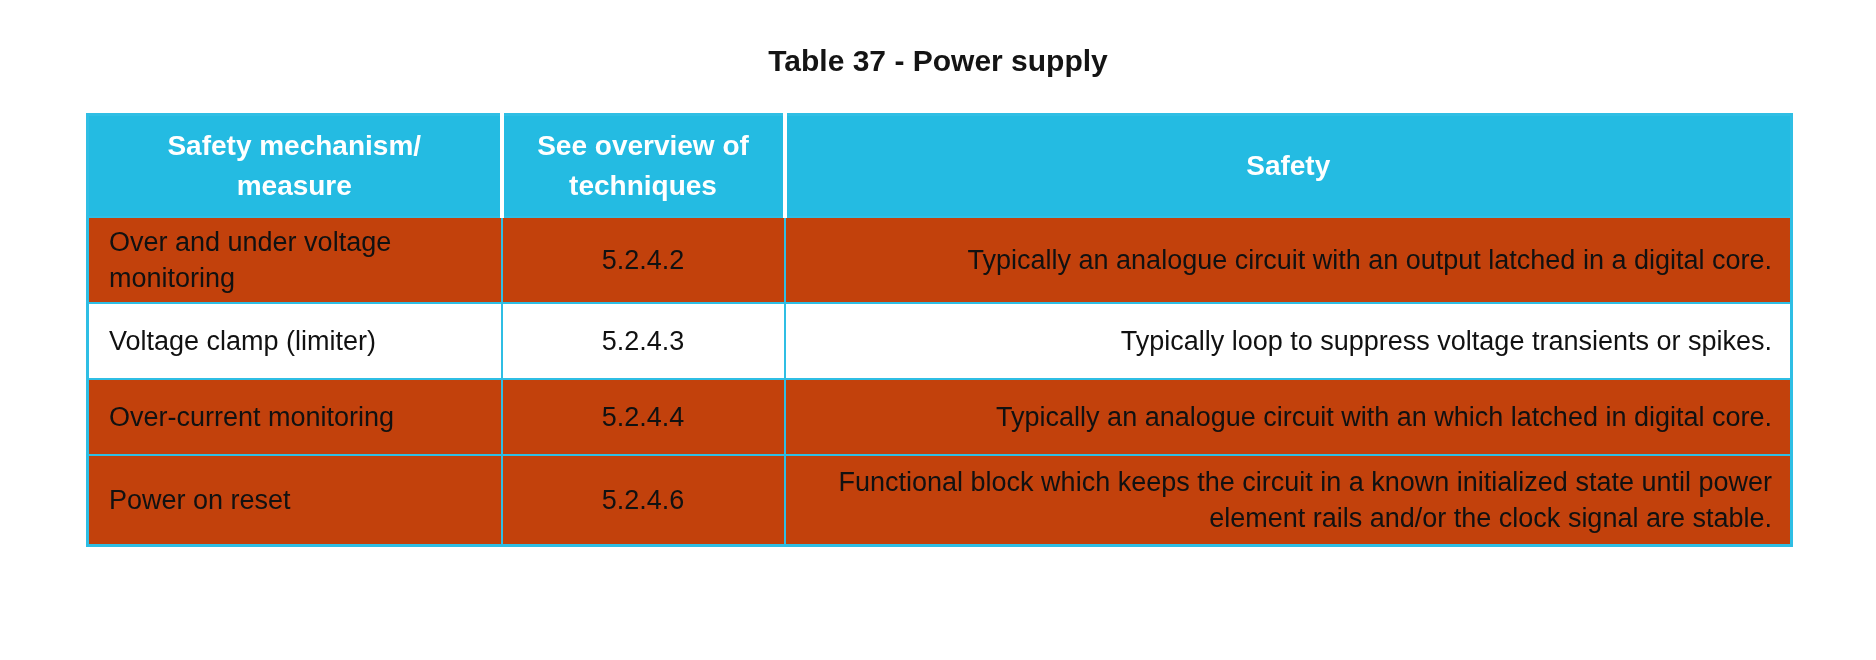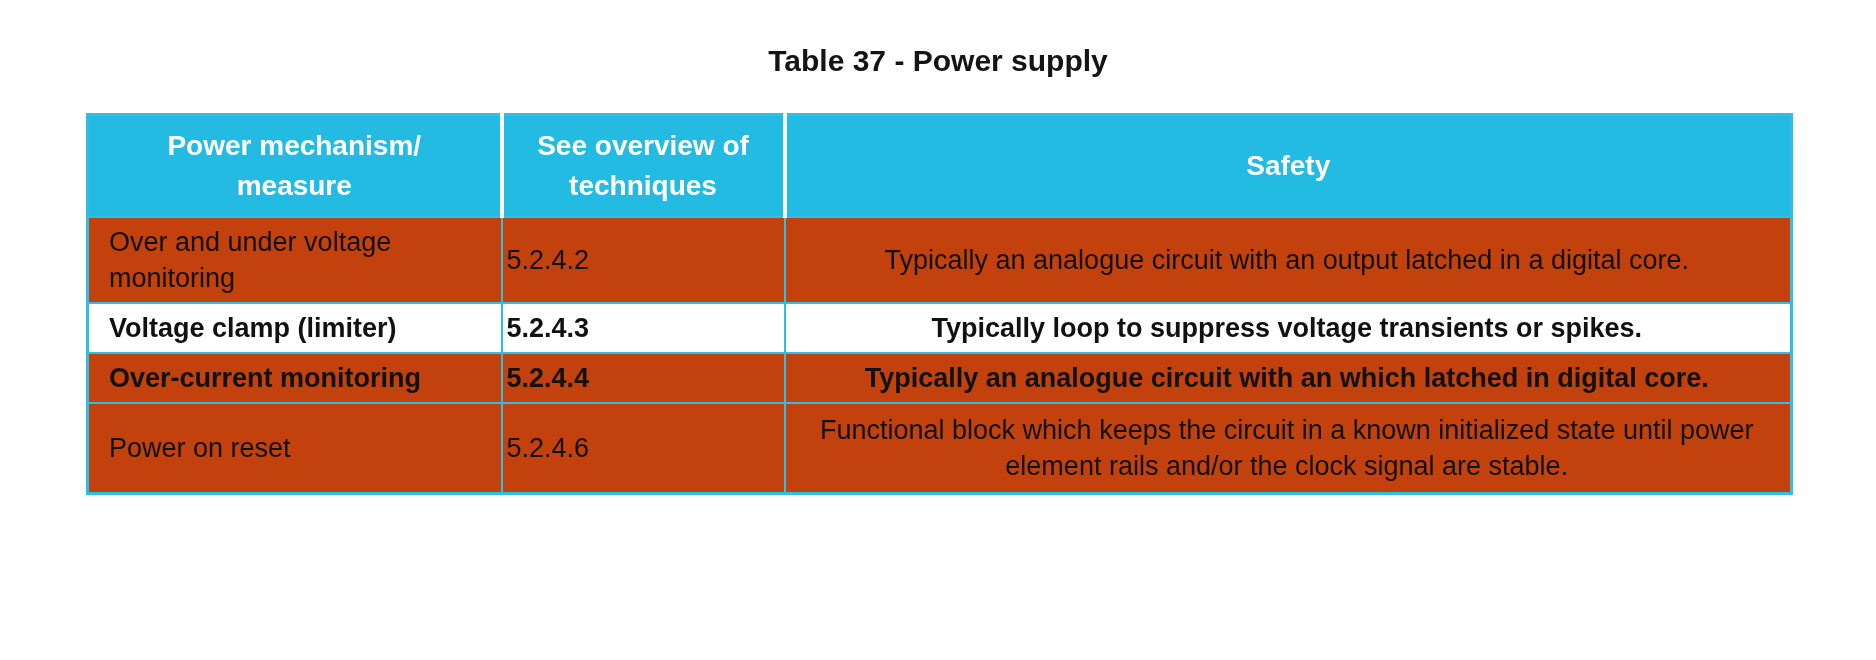--- a/index.html
+++ b/index.html
@@ -62,46 +62,46 @@
     background-clip: padding-box;
   }
   tbody tr.alt { background: #c2410c; }
   tbody tr.plain { background: #ffffff; }
 
   td.mech {
     text-align: left;
     padding: 6px 14px 6px 20px;
   }
   td.ref {
-    text-align: left;
+    text-align: center;
     padding: 6px 4px;
   }
   td.note {
-    text-align: center;
+    text-align: right;
     padding: 6px 18px 6px 16px;
   }
   tr.h84 { height: 84px; }
-  tr.h58 { height: 50px; font-weight: bold; }
+  tr.h58 { height: 76px; }
   tr.h82 { height: 82px; }
   tr.h90 { height: 90px; }
 </style>
 </head>
 <body>
 
 <div class="caption">Table 37 - Power supply</div>
 
 <table class="power-table">
   <colgroup>
     <col class="c-mech">
     <col class="c-ref">
     <col class="c-note">
   </colgroup>
   <thead>
     <tr>
-      <th>Power mechanism/
+      <th>Safety mechanism/
 measure</th>
       <th>See overview of
 techniques</th>
       <th>Safety</th>
     </tr>
   </thead>
   <tbody>
     <tr class="alt h84">
       <td class="mech">Over and under voltage monitoring</td>
       <td class="ref">5.2.4.2</td>

